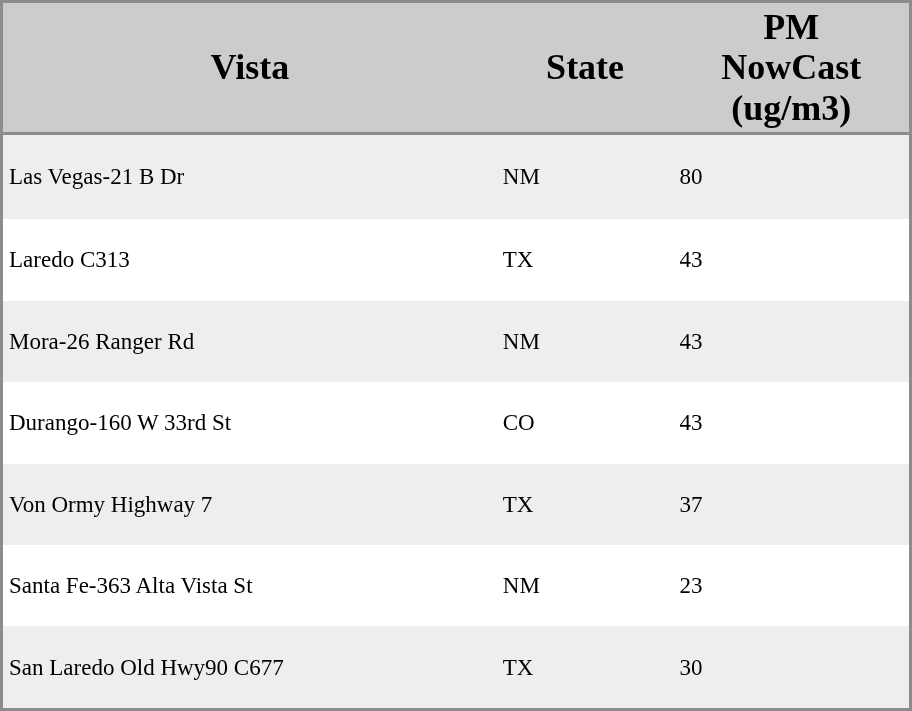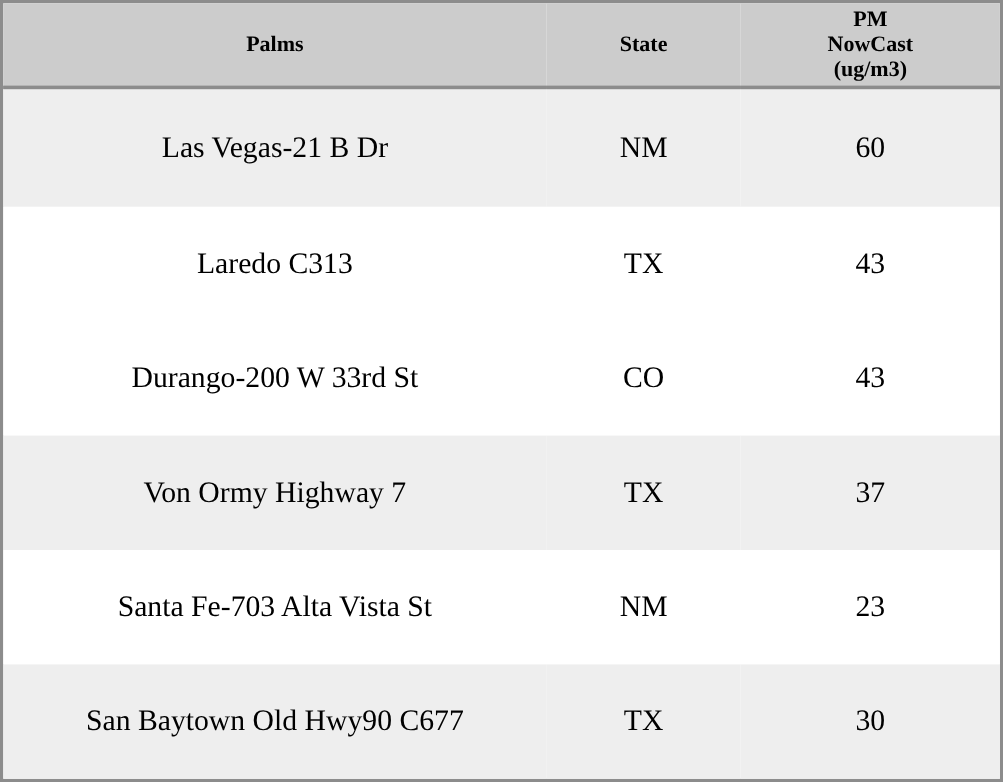--- a/index.html
+++ b/index.html
@@ -23,35 +23,35 @@
   table.data-table {
     width: 100%;
     height: 100%;
     border-collapse: collapse;
     table-layout: fixed;
   }
   thead th {
     background: #cccccc;
     color: #000000;
     font-weight: bold;
-    font-size: 20px;
+    font-size: 36px;
     text-align: center;
     vertical-align: middle;
     padding: 4px 6px;
     border-bottom: 3px solid #8c8c8c;
     line-height: 1.12;
   }
   col.col-site { width: 54.5%; }
   col.col-state { width: 19.5%; }
   col.col-value { width: 26%; }
 
   tbody td {
-    font-size: 27px;
+    font-size: 23px;
     color: #000000;
-    text-align: center;
+    text-align: left;
     vertical-align: middle;
     padding: 2px 6px;
     line-height: 1.1;
     white-space: nowrap;
   }
   tbody tr.row-even td {
     background: #eeeeee;
   }
   tbody tr.row-odd td {
     background: #ffffff;
@@ -62,55 +62,60 @@
 
 <div class="table-frame">
   <table class="data-table">
     <colgroup>
       <col class="col-site">
       <col class="col-state">
       <col class="col-value">
     </colgroup>
     <thead>
       <tr>
-        <th>Palms</th>
+        <th>Vista</th>
         <th>State</th>
         <th>
           <span>PM</span><br>
           <span>NowCast</span><br>
           <span>(ug/m3)</span>
         </th>
       </tr>
     </thead>
     <tbody>
       <tr class="row-even">
         <td>Las Vegas-21 B Dr</td>
         <td>NM</td>
-        <td>60</td>
+        <td>80</td>
       </tr>
       <tr class="row-odd">
         <td>Laredo C313</td>
         <td>TX</td>
         <td>43</td>
       </tr>
+      <tr class="row-even">
+        <td>Mora-26 Ranger Rd</td>
+        <td>NM</td>
+        <td>43</td>
+      </tr>
       <tr class="row-odd">
-        <td>Durango-200 W 33rd St</td>
+        <td>Durango-160 W 33rd St</td>
         <td>CO</td>
         <td>43</td>
       </tr>
       <tr class="row-even">
         <td>Von Ormy Highway 7</td>
         <td>TX</td>
         <td>37</td>
       </tr>
       <tr class="row-odd">
-        <td>Santa Fe-703 Alta Vista St</td>
+        <td>Santa Fe-363 Alta Vista St</td>
         <td>NM</td>
         <td>23</td>
       </tr>
       <tr class="row-even">
-        <td>San Baytown Old Hwy90 C677</td>
+        <td>San Laredo Old Hwy90 C677</td>
         <td>TX</td>
         <td>30</td>
       </tr>
     </tbody>
   </table>
 </div>
 
 </body></html>

